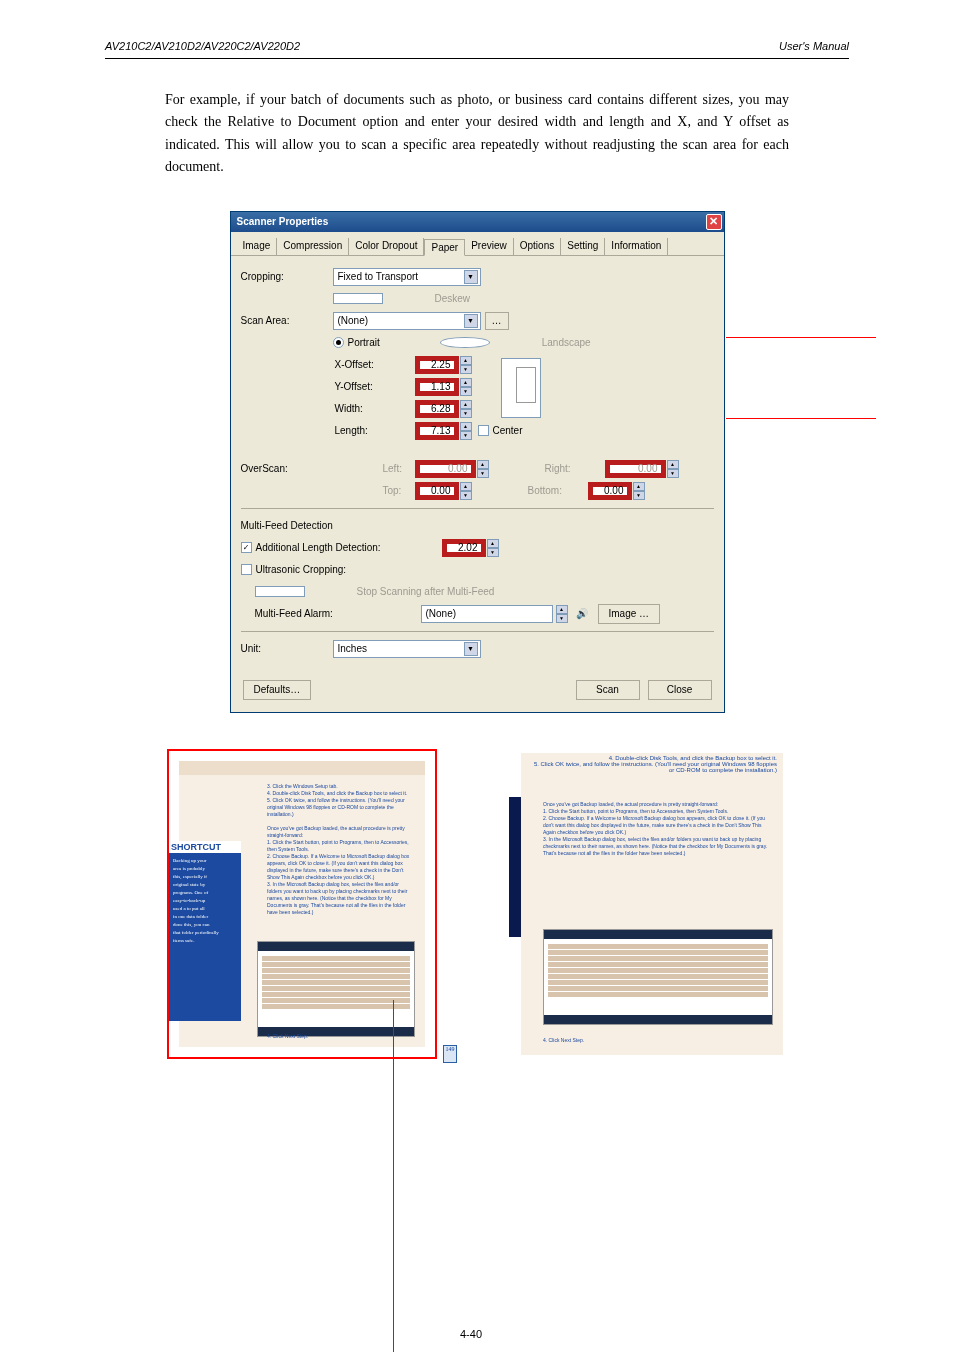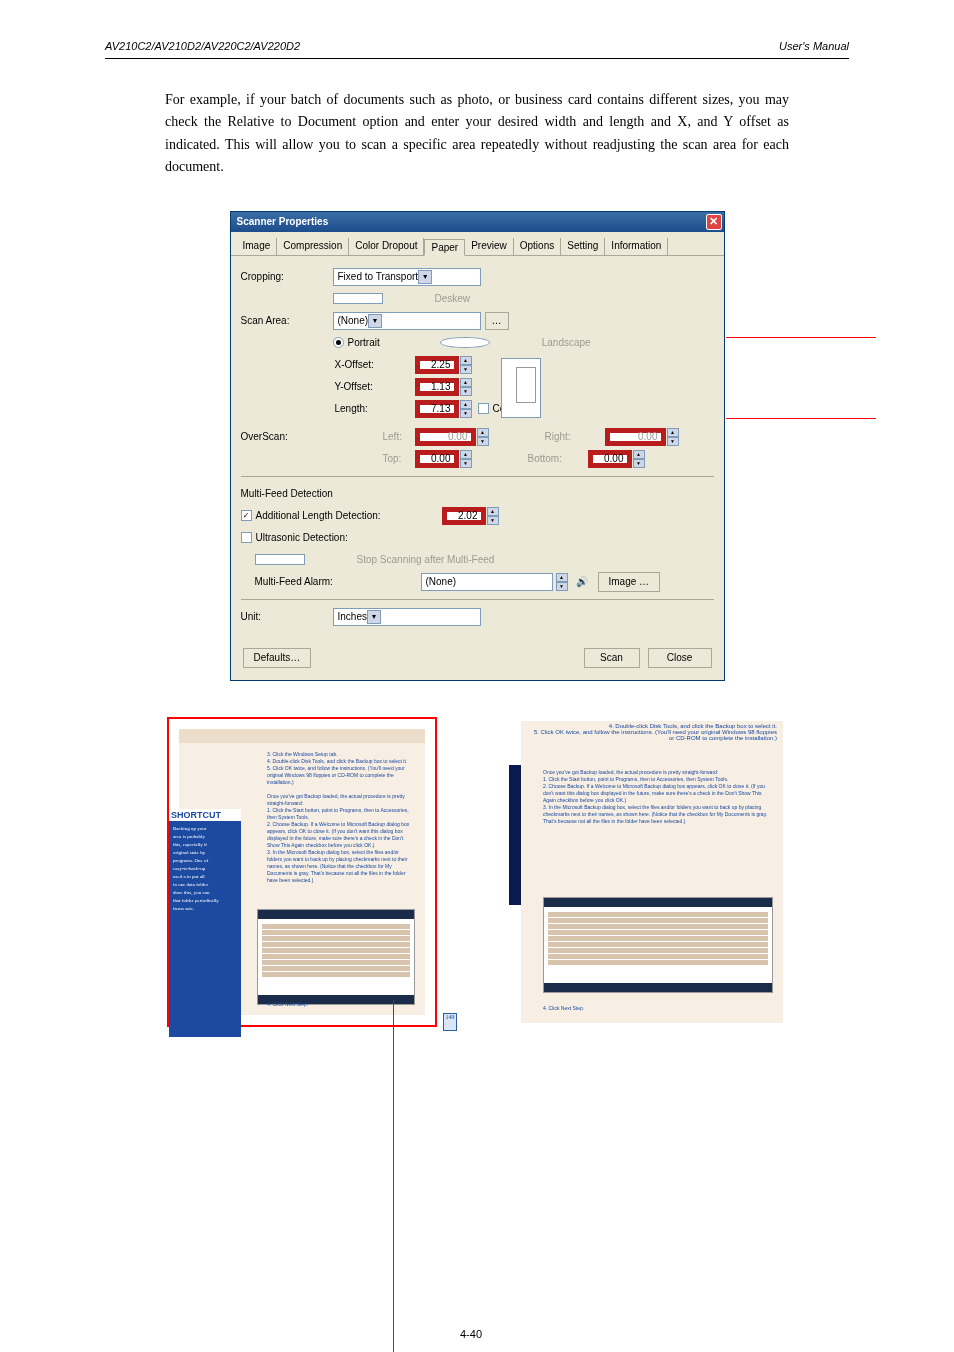--- a/index.html
+++ b/index.html
@@ -13,21 +13,21 @@
 .dialog{width:495px;margin:0 auto;background:#ece9d8;border:1px solid #003c74;position:relative;font-family:Tahoma,sans-serif;font-size:10px;}
 .titlebar{height:20px;background:linear-gradient(#3a6ea5,#1d4c8c);color:#fff;display:flex;align-items:center;justify-content:space-between;padding:0 2px 0 6px;font-weight:bold;}
 .close-x{width:16px;height:16px;background:#e04343;color:#fff;display:flex;align-items:center;justify-content:center;border:1px solid #fff;border-radius:2px;font-size:11px;}
 .tabs{display:flex;padding:6px 6px 0;border-bottom:1px solid #aca899;font-size:10px;}
 .tab{padding:2px 6px;border-right:1px solid #aca899;color:#000;}
 .tab.active{background:#ece9d8;border:1px solid #aca899;border-bottom:1px solid #ece9d8;position:relative;top:1px;}
 .panel{background:#ece9d8;padding:10px 10px 12px;}
 .row{display:flex;align-items:center;min-height:22px;font-size:10px;}
 .lbl{width:92px;}
 .lbl-sub{width:80px;margin-left:2px;}
-.dd{background:#fff;border:1px solid #7f9db9;height:18px;display:flex;align-items:center;justify-content:flex-start;padding:0 2px 0 4px;}
+.dd{background:#fff;border:1px solid #7f9db9;height:18px;display:flex;align-items:center;justify-content:space-between;padding:0 2px 0 4px;}
 .dd-arrow{background:#cfd6e7;border:1px solid #7f9db9;width:14px;height:14px;display:flex;align-items:center;justify-content:center;font-size:7px;}
 .spin{display:flex;}
 .spin-val{background:#fff;border:5px solid #b91c1c;height:18px;width:44px;display:flex;align-items:center;justify-content:flex-end;padding-right:3px;}
 .spin-btn{display:flex;flex-direction:column;margin-left:1px;}
 .spin-up,.spin-dn{width:12px;height:9px;background:#cfd6e7;border:1px solid #7f9db9;font-size:5px;display:flex;align-items:center;justify-content:center;}
 .chk{width:11px;height:11px;border:1px solid #7f9db9;background:#fff;margin-right:4px;display:inline-flex;align-items:center;justify-content:center;font-size:8px;}
 .radio{width:11px;height:11px;border:1px solid #7f9db9;border-radius:50%;background:#fff;margin-right:4px;display:inline-flex;align-items:center;justify-content:center;}
 .radio-dot{width:5px;height:5px;border-radius:50%;background:#000;}
 .dis{color:#9e9a91;padding-left:48px;}
 .btn{background:#ece9d8;border:1px solid #aca899;height:20px;padding:0 10px;display:inline-flex;align-items:center;font-family:Tahoma,sans-serif;font-size:10px;}
@@ -36,21 +36,21 @@
 .defaults-wrap{padding:0 12px;}
 .red-arrow{position:absolute;height:1px;background:#f00;}
 .red-arrow.top-r{top:125px;left:495px;width:150px;}
 .red-arrow.mid-r{top:206px;left:495px;width:150px;}
 .red-v{position:absolute;width:1px;background:#f00;height:356px;top:1000px;left:393px;}
 .imgs-area{display:flex;justify-content:center;gap:80px;margin-top:36px;}
 .doc-img{width:270px;height:310px;background:#fff;position:relative;}
 .doc-img.first{border:2px solid #f00;}
 .doc-img .bluebox{position:absolute;bottom:-6px;right:-22px;width:14px;height:18px;border:1px solid #2b5fa3;background:#dbe6f4;}
 .doc-img .doc-bg{position:absolute;inset:10px;background:#f7eee4;}
-.shortcut-side{position:absolute;left:-10px;top:80px;width:72px;height:228px;background:#1b4aa0;}
+.shortcut-side{position:absolute;left:-10px;top:80px;width:72px;height:180px;background:#1b4aa0;}
 .shortcut-lbl{background:#fff;color:#1b4aa0;font-weight:bold;font-size:9px;padding:1px 2px;font-family:Arial,sans-serif;}
 .shortcut-lines{padding:4px;font-size:5px;color:#fff;line-height:1.6;}
 .top-strip{position:absolute;top:0;left:0;right:0;height:14px;background:#edddcb;}
 .hdr{font-size:6px;font-family:Arial,sans-serif;color:#1b4aa0;text-align:right;padding:2px 6px;}
 .col-text{position:absolute;left:88px;top:22px;right:10px;font-size:5px;color:#1b4aa0;font-family:Arial,sans-serif;line-height:1.4;}
 .table-mock{position:absolute;left:78px;top:180px;right:10px;height:96px;background:#fff;border:1px solid #999;}
 .table-mock .navy{position:absolute;left:0;right:0;height:9px;background:#1a2c4a;}
 .table-mock .navy.t1{top:0;}
 .table-mock .navy.b1{bottom:0;}
 .table-mock .rows{position:absolute;top:14px;left:4px;right:4px;bottom:12px;display:flex;flex-direction:column;gap:1px;}
@@ -142,35 +142,46 @@
         <div class="spin">
             <div class="spin-val">1.13</div>
             <div class="spin-btn">
               <div class="spin-up">▲</div>
               <div class="spin-dn">▼</div>
             </div>
           </div>
       </div>
       <div class="row">
         <span class="lbl"></span>
+        <span class="lbl-sub">Width:</span>
+        <div class="spin">
+            <div class="spin-val">6.28</div>
+            <div class="spin-btn">
+              <div class="spin-up">▲</div>
+              <div class="spin-dn">▼</div>
+            </div>
+          </div>
+      </div>
+      <div class="row">
+        <span class="lbl"></span>
         <span class="lbl-sub">Length:</span>
         <div class="spin">
             <div class="spin-val">7.13</div>
             <div class="spin-btn">
               <div class="spin-up">▲</div>
               <div class="spin-dn">▼</div>
             </div>
           </div>
         <span style="width:6px"></span>
         <span class="chk"></span>
         <span>Center</span>
       </div>
     </div>
 
-    <div class="row" style="margin-top:6px">
+    <div class="row" style="margin-top:16px">
       <span class="lbl">OverScan:</span>
       <span class="lbl-sub dis">Left:</span>
       <div class="spin">
           <div class="spin-val dis">0.00</div>
           <div class="spin-btn">
             <div class="spin-up">▲</div>
             <div class="spin-dn">▼</div>
           </div>
         </div>
       <span style="width:8px"></span>
@@ -216,21 +227,21 @@
       <div class="spin">
           <div class="spin-val">2.02</div>
           <div class="spin-btn">
             <div class="spin-up">▲</div>
             <div class="spin-dn">▼</div>
           </div>
         </div>
     </div>
     <div class="row">
       <span class="chk"></span>
-      <span>Ultrasonic Detection:</span>
+      <span>Ultrasonic Cropping:</span>
     </div>
     <div class="row" style="margin-left:14px">
       <span class="chk dis"></span>
       <span class="dis">Stop Scanning after Multi-Feed</span>
     </div>
     <div class="row">
       <span style="width:180px;padding-left:14px">Multi-Feed Alarm:</span>
       <div class="dd" style="width:132px">
         <span>(None)</span>
       </div>
@@ -248,21 +259,21 @@
         <span>Inches</span>
         <span class="dd-arrow">▼</span>
       </div>
     </div>
   </div>
 
   <div class="defaults-wrap">
     <div style="display:flex;justify-content:space-between;align-items:center;padding:8px 0 12px">
       <span class="btn">Defaults…</span>
       <div class="bottom-btns-inner">
-        <span class="btn" style="width:56px;justify-content:center">Scan</span>
+        <span class="btn" style="width:64px;justify-content:center">Scan</span>
         <span class="btn" style="width:64px;justify-content:center">Close</span>
       </div>
     </div>
   </div>
 </div>
 
 <div class="imgs-area">
   <div class="doc-img first">
     <div class="doc-bg">
       <div class="top-strip"></div>

